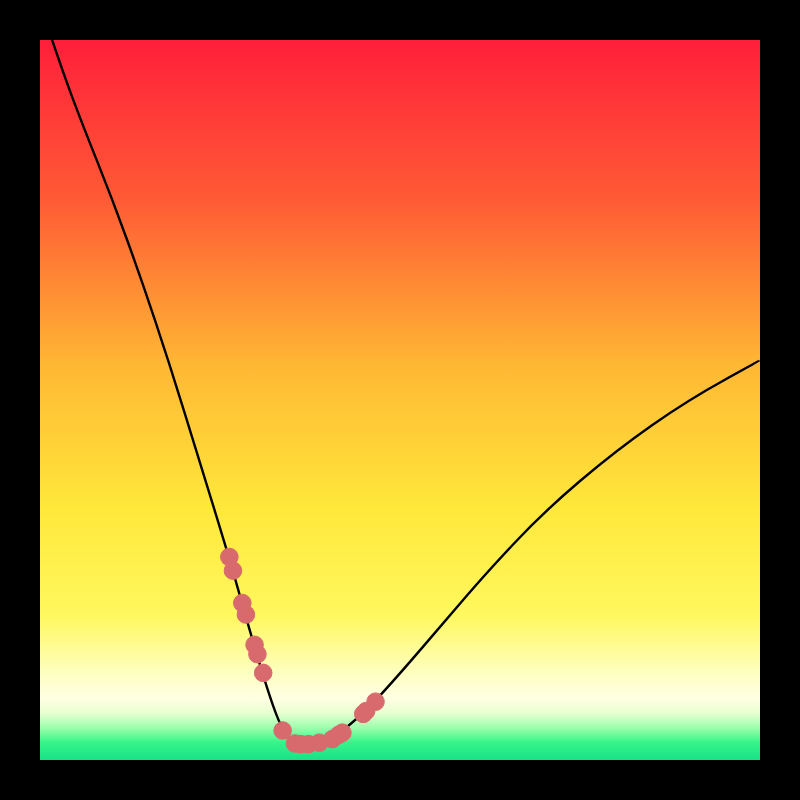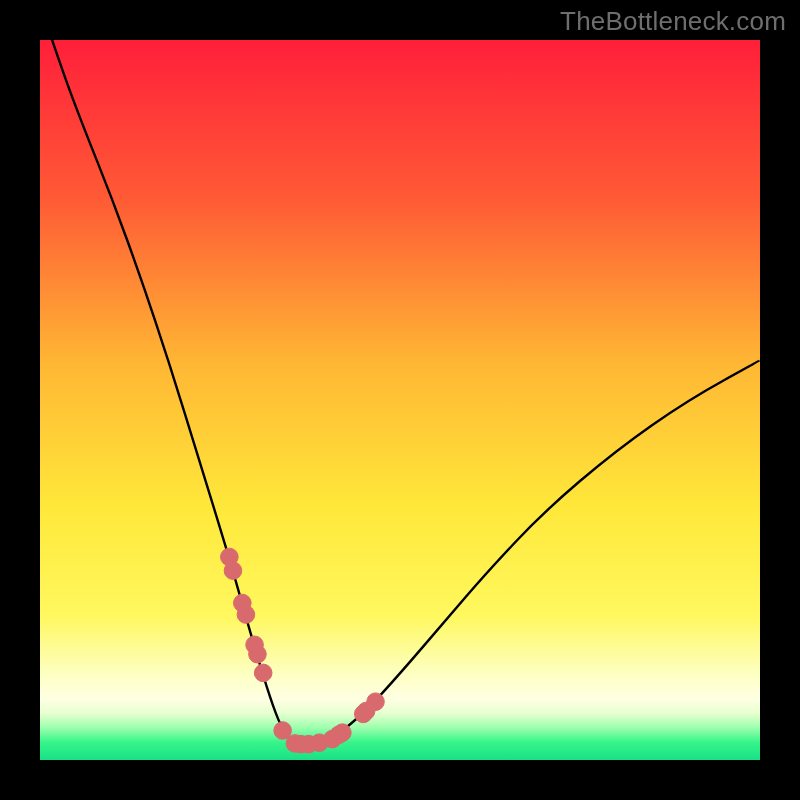--- a/index.html
+++ b/index.html
@@ -36,21 +36,20 @@
     color: #6e6e6e;
     letter-spacing: 0.2px;
   }
   svg { display: block; }
 </style>
 </head>
 <body>
 
 <div class="frame">
 
-  <div class="watermark">TheBottleneck.com</div>
 
   <div class="plot">
     <svg id="chart-svg" width="720" height="720" viewBox="0 0 720 720">
       <defs>
         <linearGradient id="bg-grad" x1="0" y1="0" x2="0" y2="1">
             <stop offset="0%" stop-color="#ff1f3a"></stop>
             <stop offset="22%" stop-color="#ff5a35"></stop>
             <stop offset="45%" stop-color="#ffb734"></stop>
             <stop offset="65%" stop-color="#ffe83a"></stop>
             <stop offset="80%" stop-color="#fff85f"></stop>

